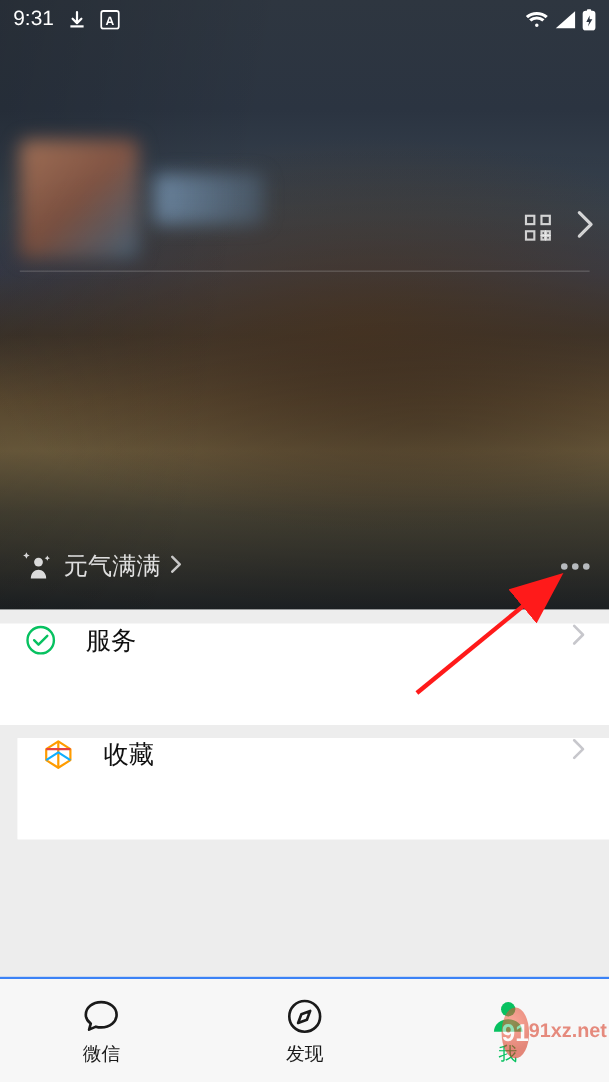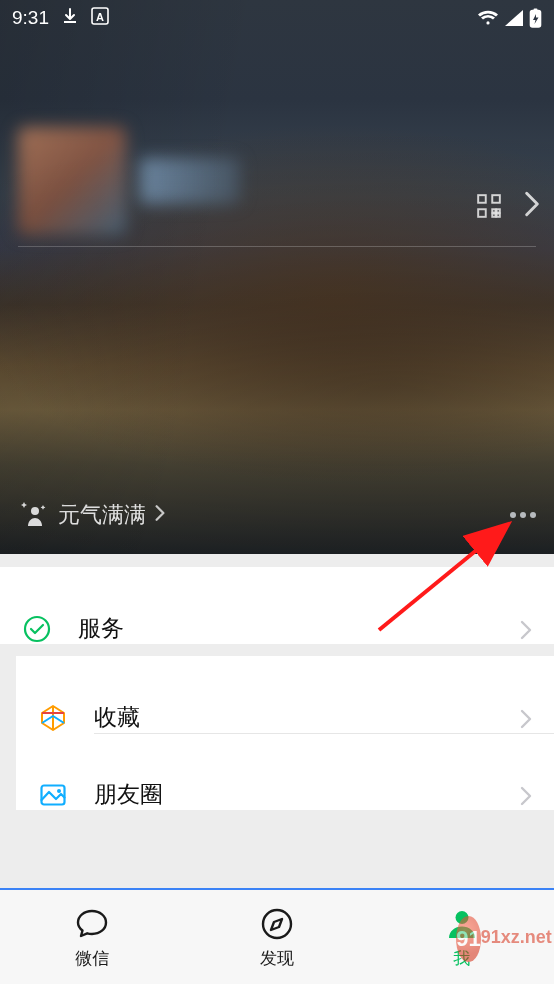--- a/index.html
+++ b/index.html
@@ -5,21 +5,21 @@
   * { box-sizing: border-box; margin: 0; padding: 0; }
   html, body { width: 554px; height: 984px; overflow: hidden; font-family: -apple-system, "Helvetica Neue", Arial, sans-serif; background: #ededed; }
   .screen { position: relative; width: 554px; height: 984px; background: #ededed; }
 
   
   .status-bar {
     position: absolute; top: 0; left: 0; right: 0; height: 36px;
     display: flex; align-items: center; padding: 0 12px;
     color: #fff; font-size: 19px; font-weight: 500; z-index: 20;
   }
-  .status-left { display: flex; align-items: flex-start; gap: 12px; }
+  .status-left { display: flex; align-items: center; gap: 12px; }
   .status-right { margin-left: auto; display: flex; align-items: center; gap: 6px; }
   .status-icon { display: inline-flex; }
 
   
   .cover {
     position: absolute; top: 0; left: 0; right: 0; height: 554px;
     background:
       radial-gradient(ellipse 600px 300px at 60% 55%, rgba(82,60,40,0.9) 0%, rgba(40,44,55,0.0) 60%),
       linear-gradient(180deg, #2e3640 0%, #2b3441 18%, #394450 35%, #3e4251 45%, #463c32 55%, #6f5a3b 66%, #7e6b47 74%, #4e4939 84%, #1e2225 100%);
     overflow: hidden;
@@ -65,21 +65,21 @@
   .status-row .more span { width:6px; height:6px; border-radius:50%; background:#cfd3d7; }
 
   
   .arrow-svg { position: absolute; top: 512px; left: 364px; width: 160px; height: 130px; z-index: 15; pointer-events:none; }
 
   
   .list { position: absolute; top: 567px; left: 0; right: 0; }
   .group { background: #fff; }
   .group + .group { margin-top: 12px; margin-left: 16px; }
   .row {
-    display: flex; align-items: flex-end; height: 77px; padding: 0 22px;
+    display: flex; align-items: flex-start; height: 92px; padding: 0 22px;
     background: #fff; position: relative;
   }
   .row + .row::before {
     content: ""; position: absolute; top: 0; left: 78px; right: 0; height: 1px; background: #e6e6e6;
   }
   .row .icon { width: 30px; height: 30px; margin-right: 26px; flex: 0 0 30px; display:flex; align-items:center; justify-content:center;}
   .row .label { font-size: 23px; color: #111; }
   .row .chev { margin-left: auto; color: #c7c7cc; }
   .group:last-of-type .row:last-child { border-bottom: none; }
 
@@ -237,35 +237,20 @@
             <path d="M4 20 L15 13 L26 20" stroke="#10aeff"></path>
           </svg>
         </span>
         <span class="label">收藏</span>
         <span class="chev">
           <svg width="12" height="20" viewBox="0 0 12 20" fill="none" stroke="#c7c7cc" stroke-width="2.4" stroke-linecap="round" stroke-linejoin="round">
               <polyline points="2,2 10,10 2,18"></polyline>
             </svg>
         </span>
       </div>
-      <div class="row">
-        <span class="icon">
-          <svg width="30" height="30" viewBox="0 0 30 30" fill="none" stroke="#10aeff" stroke-width="2.2" stroke-linejoin="round" stroke-linecap="round">
-            <rect x="3.5" y="5.5" width="23" height="19" rx="2.5"></rect>
-            <polyline points="3.5,20 11,12 18,19 23,14 26.5,17.5"></polyline>
-            <circle cx="21" cy="11" r="2" fill="#10aeff" stroke="none"></circle>
-          </svg>
-        </span>
-        <span class="label">朋友圈</span>
-        <span class="chev">
-          <svg width="12" height="20" viewBox="0 0 12 20" fill="none" stroke="#c7c7cc" stroke-width="2.4" stroke-linecap="round" stroke-linejoin="round">
-              <polyline points="2,2 10,10 2,18"></polyline>
-            </svg>
-        </span>
-      </div>
     </div>
   </div>
 
   <div class="tabbar">
     <div class="tab">
       <span class="ticon">
         <svg width="38" height="38" viewBox="0 0 38 38" fill="none" stroke="#1a1a1a" stroke-width="2.4" stroke-linejoin="round">
           <path d="M19 6c8 0 14 5 14 11.5S27 29 19 29c-1.7 0-3.3-.2-4.8-.7L8 31l1.5-5.5C6.6 23.4 5 20.6 5 17.5 5 11 11 6 19 6z"></path>
         </svg>
       </span>

